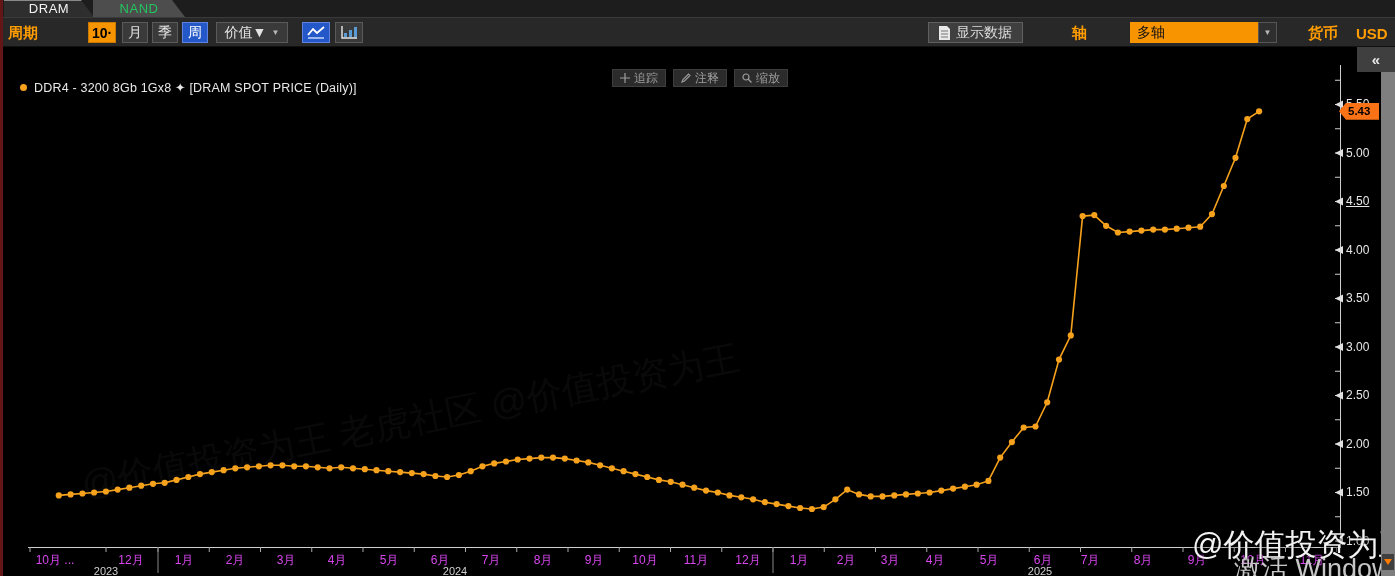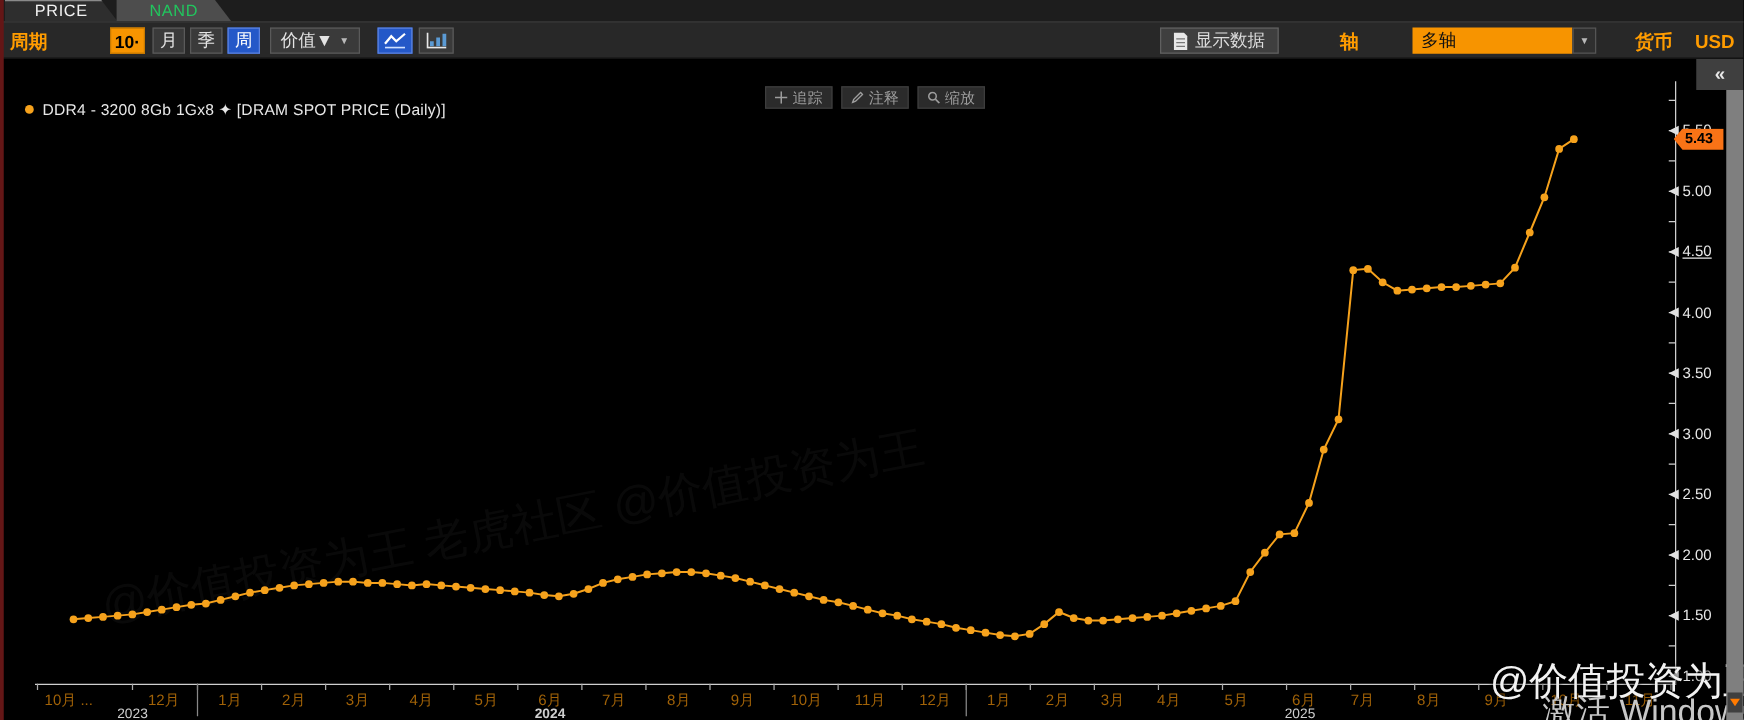--- a/index.html
+++ b/index.html
@@ -47,21 +47,21 @@
   #legend { position:absolute; left:20px; top:32px; height:16px; display:flex; align-items:center; gap:7px; z-index:3; }
   #legend .dot { width:7px; height:7px; border-radius:50%; background:#f6a21c; }
   #legend .txt { color:#e8e8e8; font-size:12.5px; letter-spacing:.2px; }
 
   #chart-tools { position:absolute; left:612px; top:22px; display:flex; gap:7px; z-index:3; }
   .tool-btn { height:18px; background:#2b2b2b; border:1px solid #3d3d3d; color:#9d9d9d; font-size:12px;
               display:flex; align-items:center; gap:4px; padding:0 7px; cursor:pointer; }
 
   .axis-layer { position:absolute; left:0; top:0; width:1395px; height:529px; z-index:3; pointer-events:none; }
   .ylab { position:absolute; left:1346px; color:#e8e8e8; font-size:12px; }
-  .xmonth { position:absolute; top:505px; transform:translateX(-50%); color:#a16207; font-size:12px; white-space:nowrap; }
+  .xmonth { position:absolute; top:505px; transform:translateX(-50%); color:#d946ef; font-size:12px; white-space:nowrap; }
   .xyear { position:absolute; top:518px; transform:translateX(-50%); color:#cfcfcf; font-size:11px; }
 
   #price-badge { position:absolute; left:1339px; width:40px; height:17px; background:#f97316; color:#000;
                  font-size:11.5px; font-weight:bold; display:flex; align-items:center; z-index:5;
                  clip-path:polygon(0 50%, 7px 0, 100% 0, 100% 100%, 7px 100%); padding-left:9px; }
 
   #tiger-watermark { position:absolute; left:1160px; top:419px; display:flex; align-items:center; gap:12px; z-index:4; }
   #tiger-watermark .txt { color:#969696; font-size:35px; font-weight:bold; letter-spacing:2px; }
   #handle-watermark { position:absolute; left:1192px; top:477px; color:#f2f2f2; font-size:31px; z-index:6;
                       white-space:nowrap; text-shadow:0 0 4px #000; }
@@ -69,21 +69,21 @@
   #faint-watermark { position:absolute; left:70px; top:290px; width:1300px; color:#fff; opacity:.035; font-size:36px;
                      transform:rotate(-11deg); white-space:nowrap; z-index:1; }
 </style>
 </head>
 <body>
 
 <div id="app">
   <div id="left-edge"></div>
 
   <div id="tabbar">
-    <div class="tab active">PRICE</div>
+    <div class="tab active">DRAM</div>
     <div class="tab inactive">NAND</div>
   </div>
 
   <div id="toolbar">
     <div class="tb orange-label" style="left:8px;font-family:Liberation Serif, serif;">周期</div>
     <div class="tb" id="period-input" style="left:88px; width:28px;">10·</div>
     <div class="tb btn" style="left:122px; width:26px;">月</div>
     <div class="tb btn" style="left:152px; width:26px;">季</div>
     <div class="tb btn blue" style="left:182px; width:26px;">周</div>
     <div class="tb btn" style="left:216px; width:72px;">
@@ -323,21 +323,21 @@
         <div class="xmonth" style="left: 890px;">3月</div>
         <div class="xmonth" style="left: 935px;">4月</div>
         <div class="xmonth" style="left: 989px;">5月</div>
         <div class="xmonth" style="left: 1043px;">6月</div>
         <div class="xmonth" style="left: 1090px;">7月</div>
         <div class="xmonth" style="left: 1143px;">8月</div>
         <div class="xmonth" style="left: 1197px;">9月</div>
         <div class="xmonth" style="left: 1253px;">10月</div>
         <div class="xmonth" style="left: 1312px;">11月</div>
         <div class="xyear" style="left: 106px;">2023</div>
-        <div class="xyear" style="left: 440px; font-weight: bold;">2024</div>
+        <div class="xyear" style="left: 455px;">2024</div>
         <div class="xyear" style="left: 1040px;">2025</div>
       </div>
 
     <div id="legend">
       <span class="dot"></span>
       <span class="txt">DDR4 - 3200 8Gb 1Gx8 ✦ [DRAM SPOT PRICE (Daily)]</span>
     </div>
 
     <div id="chart-tools">
       <div class="tool-btn">

